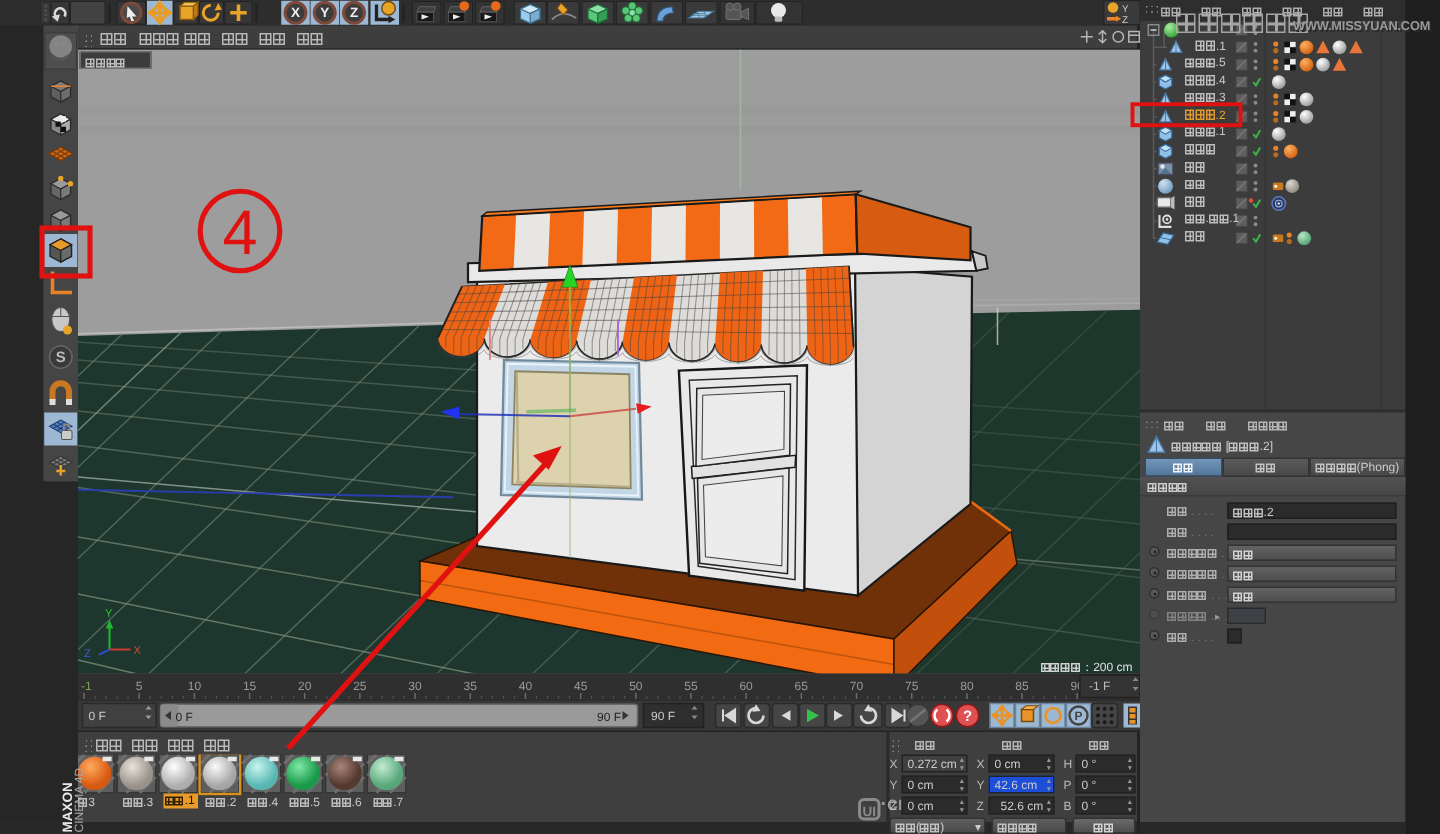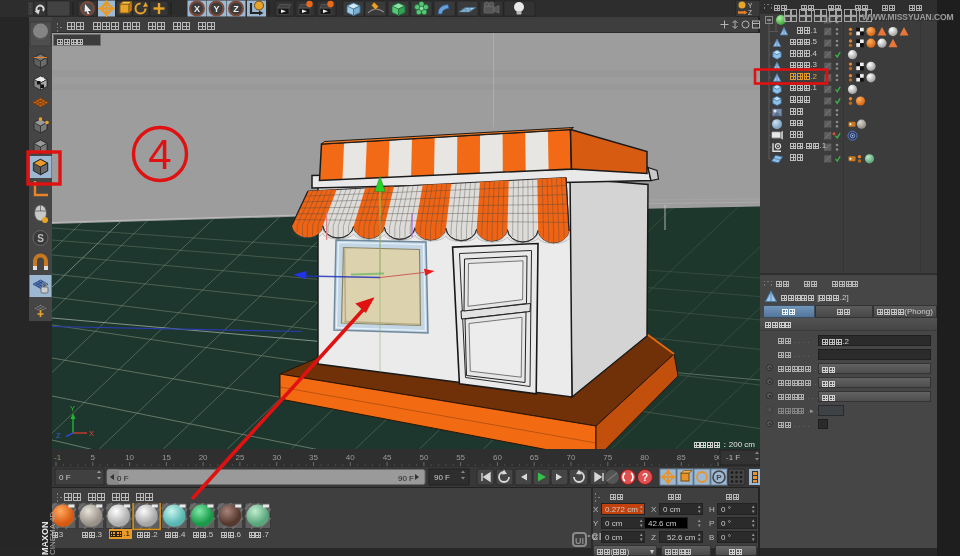--- a/index.html
+++ b/index.html
@@ -701,33 +701,33 @@
 <div class="abs" style="left:30px;top:488px;width:26px;height:68px;overflow:visible">
       <div class="abs" style="left:10px;top:67px;transform:rotate(-90deg);transform-origin:0 0;font-weight:bold;font-size:9px;color:#e8e8e8;white-space:nowrap">MAXON</div>
       <div class="abs" style="left:17.5px;top:67px;transform:rotate(-90deg);transform-origin:0 0;font-size:8px;color:#a8a8a8;white-space:nowrap">CINEMA 4D</div>
     </div>
 <div class="abs" style="left:591px;top:487px;width:169px;height:69px;font-size:8px">
 <b class="abs d2" style="left:3px;top:5px"></b>
 <span class="abs" style="left:19px;top:5px;color:#c0c0c0"><i class="cs"></i><i class="cs"></i></span>
 <span class="abs" style="left:77px;top:5px;color:#c0c0c0"><i class="cs"></i><i class="cs"></i></span>
 <span class="abs" style="left:135px;top:5px;color:#c0c0c0"><i class="cs"></i><i class="cs"></i></span>
 <span class="abs" style="left:2px;top:18px;color:#bbb">X</span>
-<span class="abs" style="left:10px;top:16px;width:44px;height:12px;background:#c2410c;border:1px solid #222;color:#ccc;padding:1px 0 0 3px">0.272 cm</span>
+<span class="abs" style="left:10px;top:16px;width:44px;height:12px;background:#404040;border:1px solid #222;color:#ccc;padding:1px 0 0 3px">0.272 cm</span>
 <span class="abs" style="left:48px;top:17px;color:#999;font-size:4.5px;line-height:5px">▲<br>▼</span>
 <span class="abs" style="left:60px;top:18px;color:#bbb">X</span>
 <span class="abs" style="left:68px;top:16px;width:44px;height:12px;background:#2b2b2b;border:1px solid #222;color:#ccc;padding:1px 0 0 3px">0 cm</span>
 <span class="abs" style="left:106px;top:17px;color:#999;font-size:4.5px;line-height:5px">▲<br>▼</span>
 <span class="abs" style="left:118px;top:18px;color:#bbb">H</span>
 <span class="abs" style="left:126px;top:16px;width:40px;height:12px;background:#2b2b2b;border:1px solid #222;color:#ccc;padding:1px 0 0 3px">0 °</span>
 <span class="abs" style="left:160px;top:17px;color:#999;font-size:4.5px;line-height:5px">▲<br>▼</span>
 <span class="abs" style="left:2px;top:32px;color:#bbb">Y</span>
 <span class="abs" style="left:10px;top:30px;width:44px;height:12px;background:#2b2b2b;border:1px solid #222;color:#ccc;padding:1px 0 0 3px">0 cm</span>
 <span class="abs" style="left:48px;top:31px;color:#999;font-size:4.5px;line-height:5px">▲<br>▼</span>
 <span class="abs" style="left:60px;top:32px;color:#bbb">Y</span>
-<span class="abs" style="left:53px;top:30px;width:44px;height:12px;background:#000000;border:1px solid #222;color:#ccc;padding:1px 0 0 3px">42.6 cm</span>
+<span class="abs" style="left:68px;top:30px;width:44px;height:12px;background:#1d4ed8;border:1px solid #222;color:#ccc;padding:1px 0 0 3px">42.6 cm</span>
 <span class="abs" style="left:106px;top:31px;color:#999;font-size:4.5px;line-height:5px">▲<br>▼</span>
 <span class="abs" style="left:118px;top:32px;color:#bbb">P</span>
 <span class="abs" style="left:126px;top:30px;width:40px;height:12px;background:#2b2b2b;border:1px solid #222;color:#ccc;padding:1px 0 0 3px">0 °</span>
 <span class="abs" style="left:160px;top:31px;color:#999;font-size:4.5px;line-height:5px">▲<br>▼</span>
 <span class="abs" style="left:2px;top:46px;color:#bbb">Z</span>
 <span class="abs" style="left:10px;top:44px;width:44px;height:12px;background:#2b2b2b;border:1px solid #222;color:#ccc;padding:1px 0 0 3px">0 cm</span>
 <span class="abs" style="left:48px;top:45px;color:#999;font-size:4.5px;line-height:5px">▲<br>▼</span>
 <span class="abs" style="left:60px;top:46px;color:#bbb">Z</span>
 <span class="abs" style="left:68px;top:44px;width:44px;height:12px;background:#2b2b2b;border:1px solid #222;color:#ccc;padding:1px 0 0 7px">52.6 cm</span>
 <span class="abs" style="left:106px;top:45px;color:#999;font-size:4.5px;line-height:5px">▲<br>▼</span>

